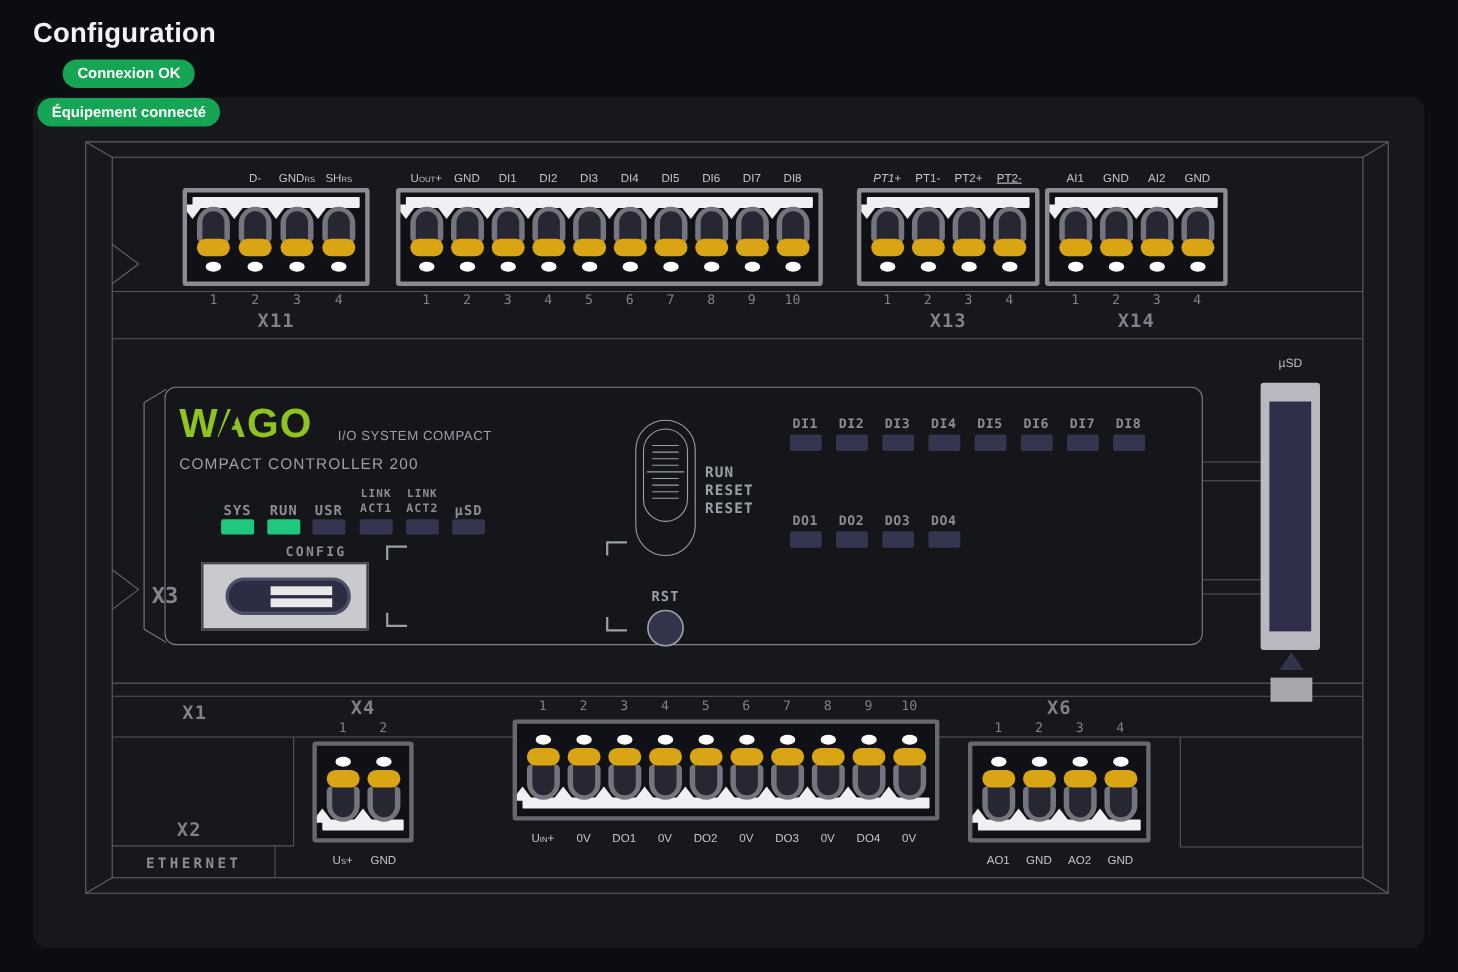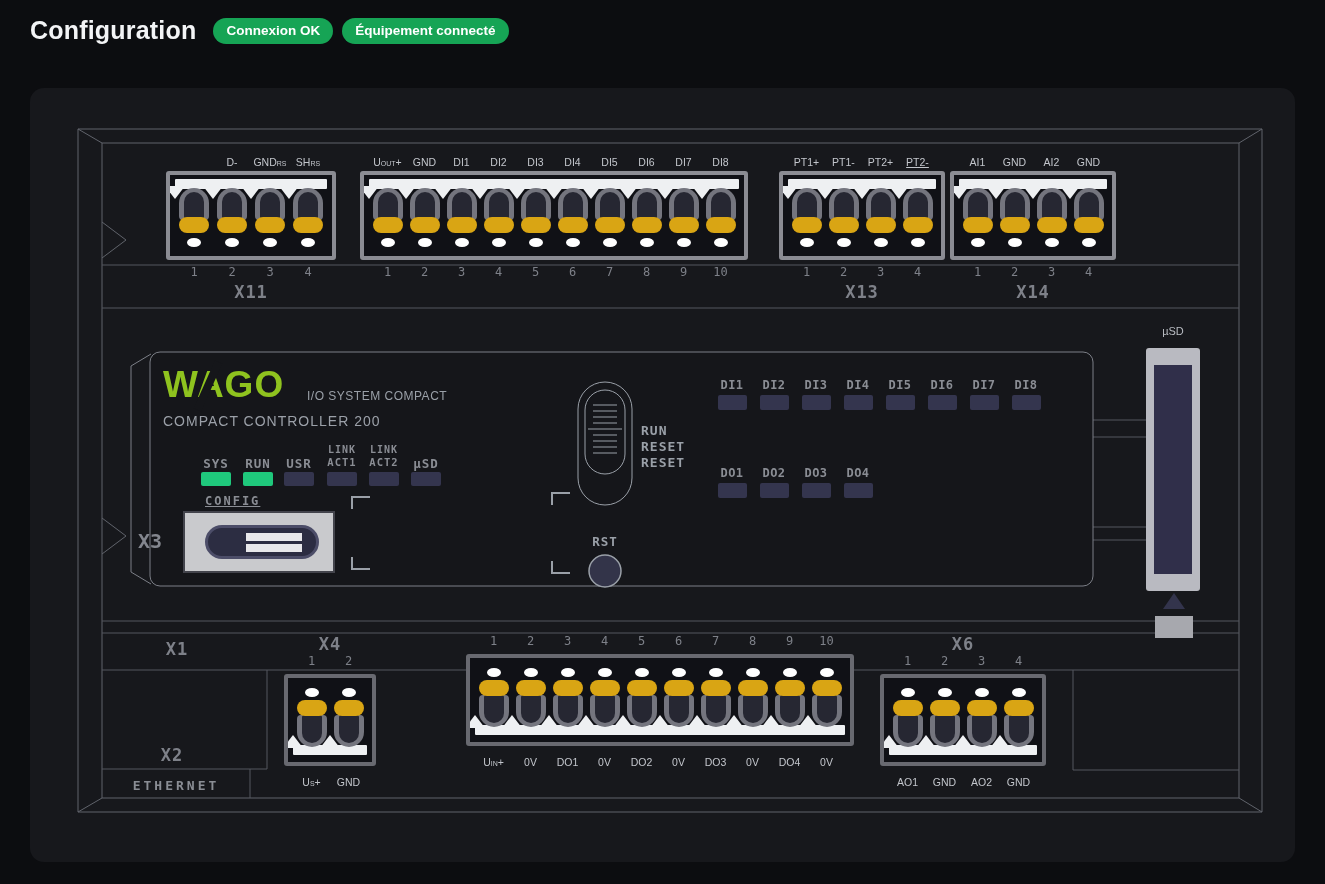--- a/index.html
+++ b/index.html
@@ -6,21 +6,21 @@
     --page-bg:#0c0d10; --card-bg:#17181c; --plate:#15161a;
     --badge:#16a455; --led-green:#1fc87c; --led-off:#34354e;
     --orange:#d9a514; --wago:#8fc31f;
     --lbl:#8a8d94; --lbl-dim:#7e8189; --sig:#c3c6cc;
   }
   html,body{margin:0;padding:0;background:var(--page-bg);}
   body{width:1325px;height:884px;position:relative;overflow:hidden;
        font-family:"Liberation Sans",sans-serif;}
 
   
-  #page-header{position:absolute;left:30px;top:16px;display:flex;align-items:center;gap:9px;z-index:5;}
+  #page-header{position:absolute;left:30px;top:16px;display:flex;align-items:center;gap:9px;z-index:5;flex-direction:column;}
   #page-title{margin:0 8px 0 0;font:bold 25px "Liberation Sans",sans-serif;color:#f3f4f6;letter-spacing:.2px;}
   .badge{background:var(--badge);color:#fff;font:bold 13.5px "Liberation Sans",sans-serif;
          padding:5px 13px 6px;border-radius:14px;white-space:nowrap;}
 
   
   #stage{position:absolute;left:0;top:0;width:1325px;height:884px;}
   #card{position:absolute;left:30px;top:88px;width:1265px;height:774px;
         background:var(--card-bg);border-radius:14px;}
   #lineart{position:absolute;left:0;top:0;width:1325px;height:884px;pointer-events:none;}
   #gen{position:absolute;inset:0;}
@@ -41,22 +41,22 @@
   .sl-main.small{font-size:10.5px;}
   .lbox{width:30px;height:14px;background:var(--led-off);border-radius:2px;margin:2px auto 0;}
   .lbox.on{background:var(--led-green);}
 
   
   .dled{position:absolute;width:44px;text-align:center;}
   .dl-label{font:bold 12px "DejaVu Sans Mono",monospace;color:var(--lbl);letter-spacing:.5px;height:15px;}
   .dled .lbox{width:29px;height:15px;}
 
   
-  #config-caption{left:205px;top:494px;width:110px;text-align:left;
-    font:bold 12px "DejaVu Sans Mono",monospace;color:var(--lbl);letter-spacing:2px;text-decoration:underline;}
+  #config-caption{left:205px;top:494px;width:110px;text-align:right;
+    font:bold 12px "DejaVu Sans Mono",monospace;color:var(--lbl);letter-spacing:2px;}
   #x3-box{left:183px;top:511px;width:152px;height:62px;background:#c9cacd;
           border:2px solid #43444c;box-sizing:border-box;}
   #x3-port{position:absolute;left:20px;top:12px;width:108px;height:28px;
            background:#2c2d42;border:3px solid #4c4d68;border-radius:19px;}
   .x3-bar{position:absolute;left:38px;width:56px;height:8px;background:#e8e8eb;}
   #x3-label{left:138px;top:529px;font:bold 20px "DejaVu Sans Mono",monospace;color:#83868e;}
 
   
   .sw-label{position:absolute;left:641px;font:bold 13px "DejaVu Sans Mono",monospace;
             color:#9aa0a8;letter-spacing:1px;}
@@ -305,21 +305,21 @@
           <span class="cell num" style="width: 37px;">5</span>
           <span class="cell num" style="width: 37px;">6</span>
           <span class="cell num" style="width: 37px;">7</span>
           <span class="cell num" style="width: 37px;">8</span>
           <span class="cell num" style="width: 37px;">9</span>
           <span class="cell num" style="width: 37px;">10</span>
         </div>
       </div>
       <div class="conn conn-top" style="left: 779px; width: 166px;">
         <div class="crow sigrow">
-          <span class="cell sig" style="width: 37px;"><span>PT1+</span></span>
+          <span class="cell sig" style="width: 37px; font-style: italic;"><span>PT1+</span></span>
           <span class="cell sig" style="width: 37px;"><span>PT1-</span></span>
           <span class="cell sig" style="width: 37px;"><span>PT2+</span></span>
           <span class="cell sig" style="width: 37px; text-decoration: underline;"><span>PT2-</span></span>
         </div>
         <div class="tblock">
           <div class="strip"></div>
           <div class="pins">
             <div class="pin" style="width: 37px;">
               <i class="clamp"></i>
               <i class="lever"></i>

